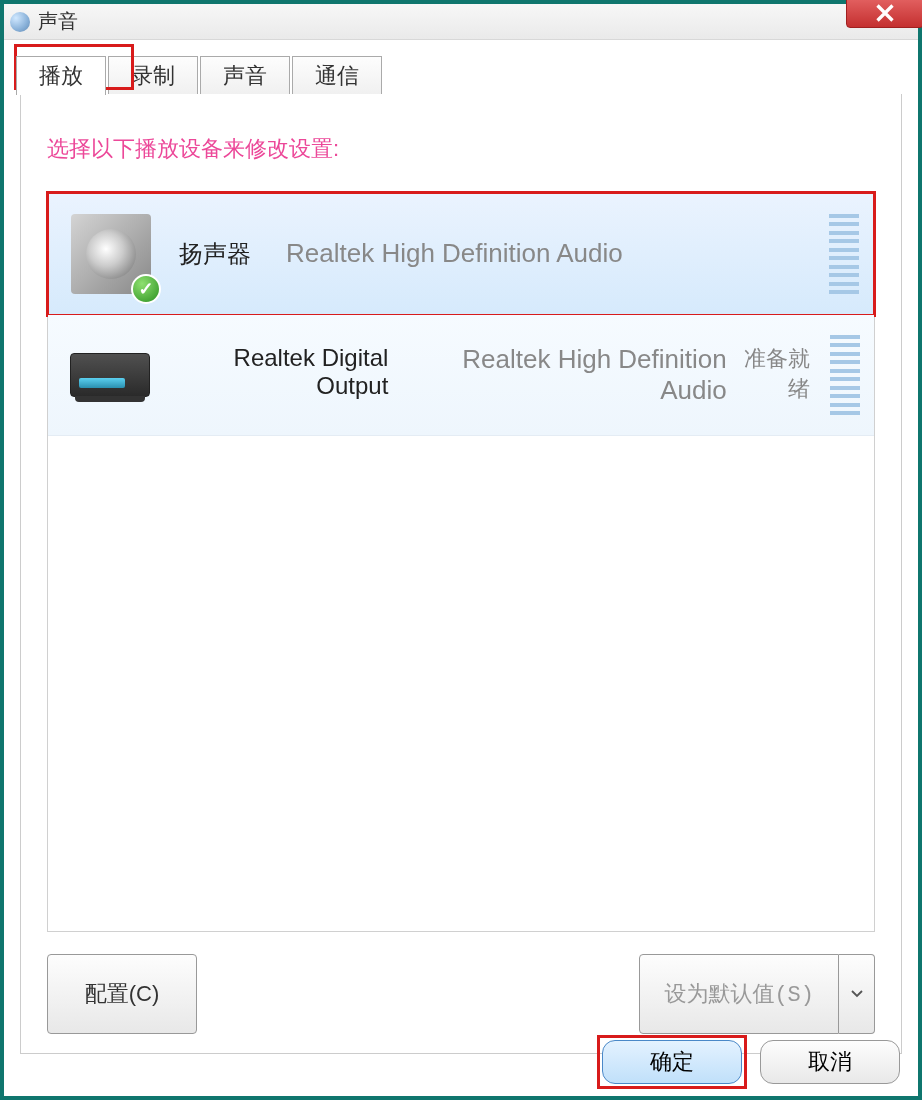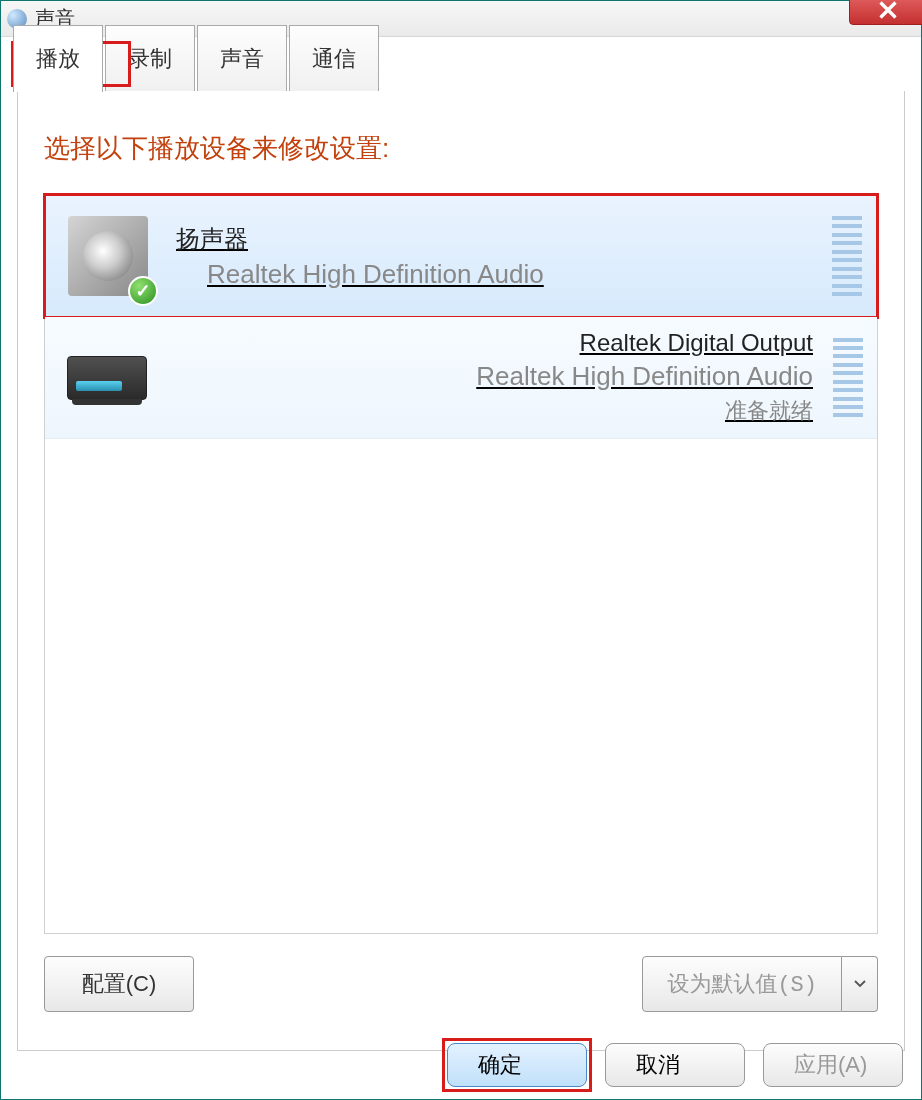--- a/index.html
+++ b/index.html
@@ -7,21 +7,21 @@
   font-family: "Microsoft YaHei", "SimSun", Tahoma, sans-serif;
   background: #e8e8e8;
   width: 922px;
   height: 1100px;
   overflow: hidden;
 }
 .window {
   background: #fff;
   width: 922px;
   height: 1100px;
-  border: 1px solid #0f766e;
+  border: 4px solid #0f766e;
   position: relative;
 }
 .titlebar {
   height: 36px;
   background: linear-gradient(#f7f7f7, #eaeaea);
   display: flex;
   align-items: center;
   padding: 0 6px;
   border-bottom: 1px solid #d8d8d8;
 }
@@ -55,21 +55,21 @@
 .close-btn svg { width: 18px; height: 18px; }
 .tab-row {
   display: flex;
   align-items: flex-end;
   height: 48px;
   padding: 0 12px;
   margin-top: 6px;
   position: relative;
 }
 .tab {
-  padding: 18px 22px;
+  padding: 4px 22px;
   font-size: 22px;
   background: linear-gradient(#fdfdfd, #f0f0f0);
   border: 1px solid #aaa;
   border-bottom: none;
   margin-right: 2px;
   color: #333;
   cursor: pointer;
   position: relative;
   top: 1px;
 }
@@ -89,22 +89,22 @@
 .content-frame {
   margin: 0 16px 0 16px;
   border: 1px solid #ccc;
   border-top: none;
   padding: 40px 26px 20px 26px;
   height: 960px;
   background: #fff;
   position: relative;
 }
 .prompt {
-  font-size: 26px;
-  color: #c2410c;
+  font-size: 22px;
+  color: #ec4899;
   margin-bottom: 28px;
 }
 .device-list {
   border: 1px solid #d0d0d0;
   height: 740px;
   background: #fff;
   position: relative;
 }
 .device-item {
   display: flex;
@@ -184,23 +184,22 @@
   content: "";
   position: absolute;
   bottom: -6px; left: 4px; right: 4px;
   height: 6px;
   background: #333;
   border-radius: 0 0 4px 4px;
 }
 .device-text {
   flex: 1;
   display: flex;
-  flex-direction: column;
+  flex-direction: row;
   gap: 4px;
-  text-decoration: underline;
 }
 .device-name {
   font-size: 24px;
   color: #222;
 }
 .device-driver {
   font-size: 26px;
   color: #888;
   margin-left: 31px;
 }
@@ -223,21 +222,21 @@
   background: #a6c8e6;
 }
 .bottom-buttons {
   display: flex;
   align-items: center;
   gap: 10px;
   margin-top: 22px;
 }
 .btn {
   font-size: 22px;
-  padding: 12px 24px;
+  padding: 24px 24px;
   background: linear-gradient(#fdfdfd, #e8e8e8);
   border: 1px solid #999;
   border-radius: 4px;
   color: #333;
   cursor: pointer;
   min-width: 150px;
   text-align: center;
 }
 .btn.disabled {
   color: #999;
@@ -264,22 +263,23 @@
   right: 18px;
   display: flex;
   gap: 18px;
   align-items: center;
 }
 .dbtn {
   font-size: 22px;
   padding: 6px 30px;
   background: linear-gradient(#fdfdfd, #e8e8e8);
   border: 1px solid #999;
-  border-radius: 8px;
+  border-radius: 13px;
   min-width: 140px;
+  text-align: center;
   cursor: pointer;
 }
 .dbtn.primary {
   background: linear-gradient(#e4f2ff, #c0e0fa);
   border: 1px solid #4a88c8;
 }
 .dbtn.disabled {
   color: #999;
 }
 .ok-highlight {
@@ -382,16 +382,15 @@
         </div>
       </div>
     </div>
   </div>
 
   <div class="dialog-buttons">
     <div class="ok-highlight">
       <div class="dbtn primary">确定</div>
     </div>
     <div class="dbtn">取消</div>
-    <div class="dbtn disabled">应用(A)</div>
   </div>
 
 </div>
 
 </body></html>

